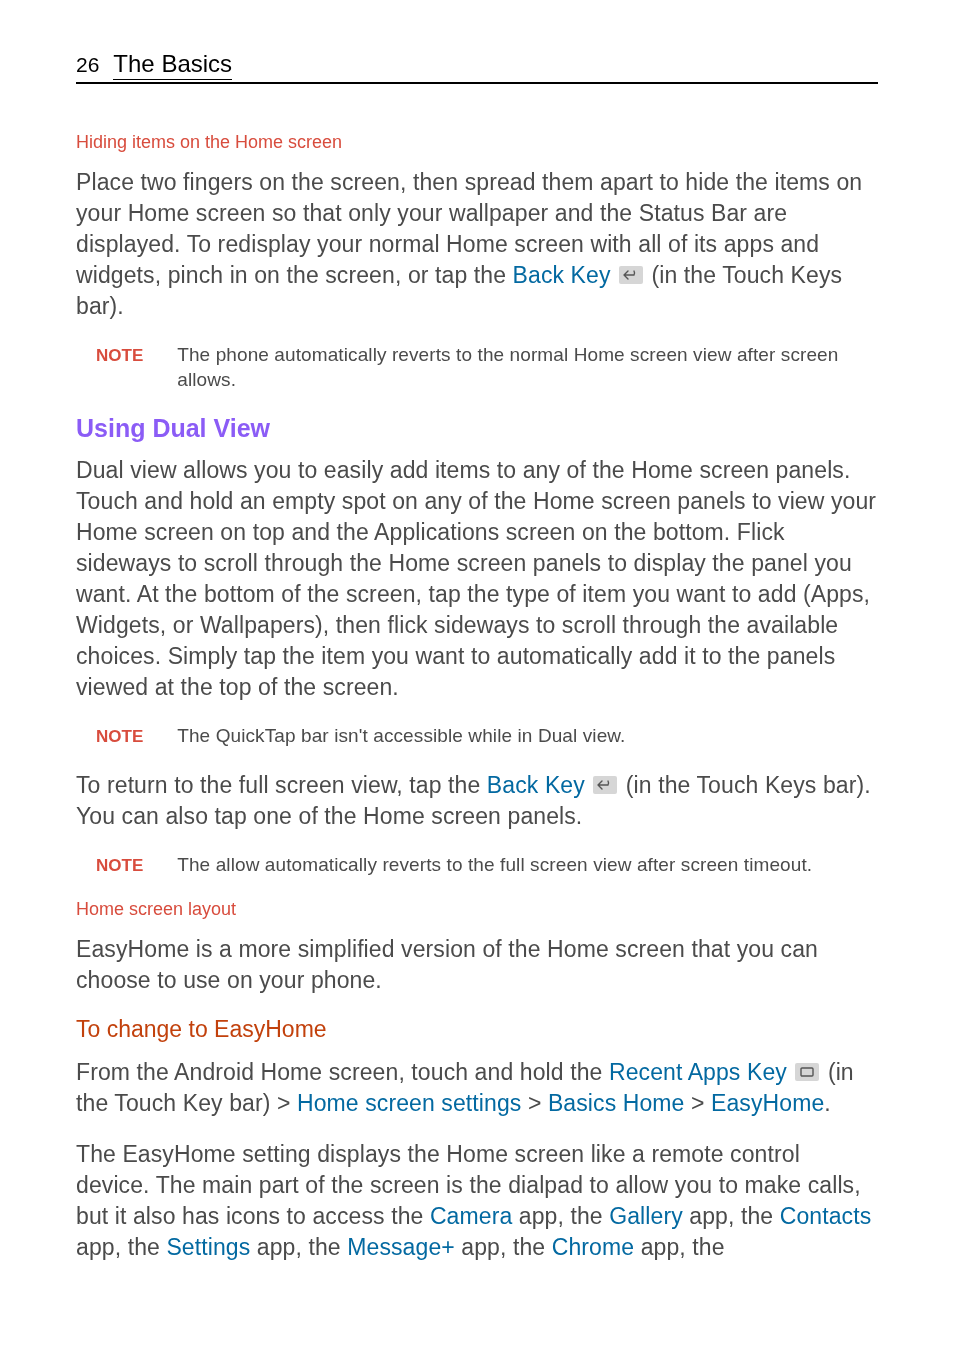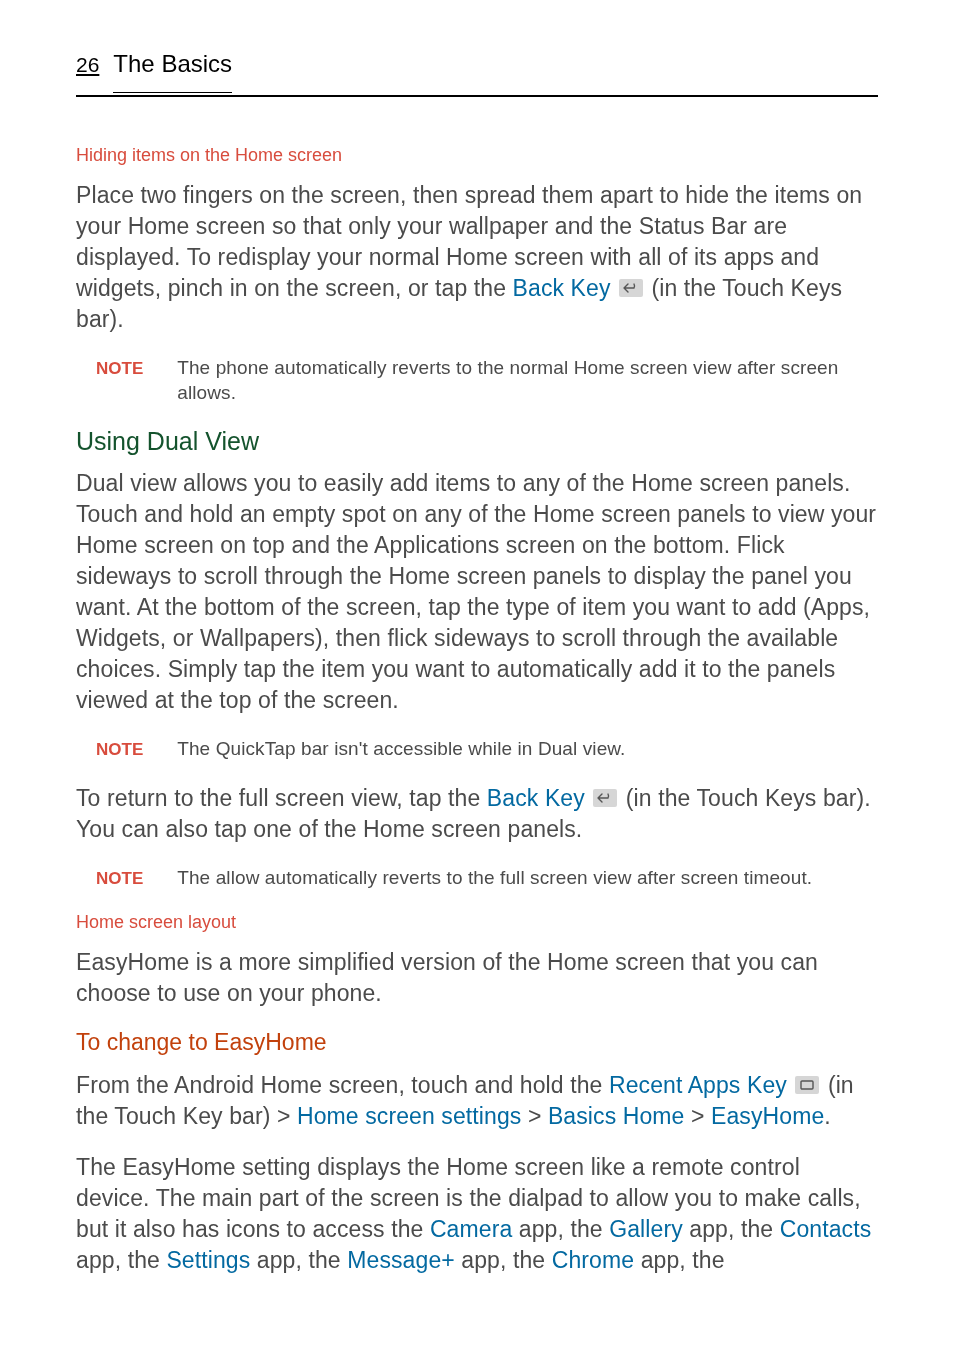--- a/index.html
+++ b/index.html
@@ -19,41 +19,40 @@
     margin-bottom: 48px;
     display: flex;
     gap: 14px;
     align-items: baseline;
   }
   .page-num {
     color: #000;
     font-size: 21px;
     font-weight: 400;
     letter-spacing: 0;
-    text-decoration: underline;
   }
   .header-title {
     color: #000;
     font-size: 24px;
     font-weight: 400;
     border-bottom: 1.5px solid #000;
-    padding-bottom: 14px;
+    padding-bottom: 1px;
     letter-spacing: 0;
   }
   h2.red {
     color: #d84c3d;
     font-size: 18px;
     font-weight: 400;
     margin-bottom: 14px;
     letter-spacing: 0;
   }
   h2.blue {
-    color: #14532d;
+    color: #8b5cf6;
     font-size: 25px;
-    font-weight: 400;
+    font-weight: 700;
     margin-bottom: 12px;
     letter-spacing: 0;
   }
   h3.black {
     color: #c2410c;
     font-size: 23px;
     font-weight: 400;
     margin-bottom: 14px;
     letter-spacing: 0;
   }

